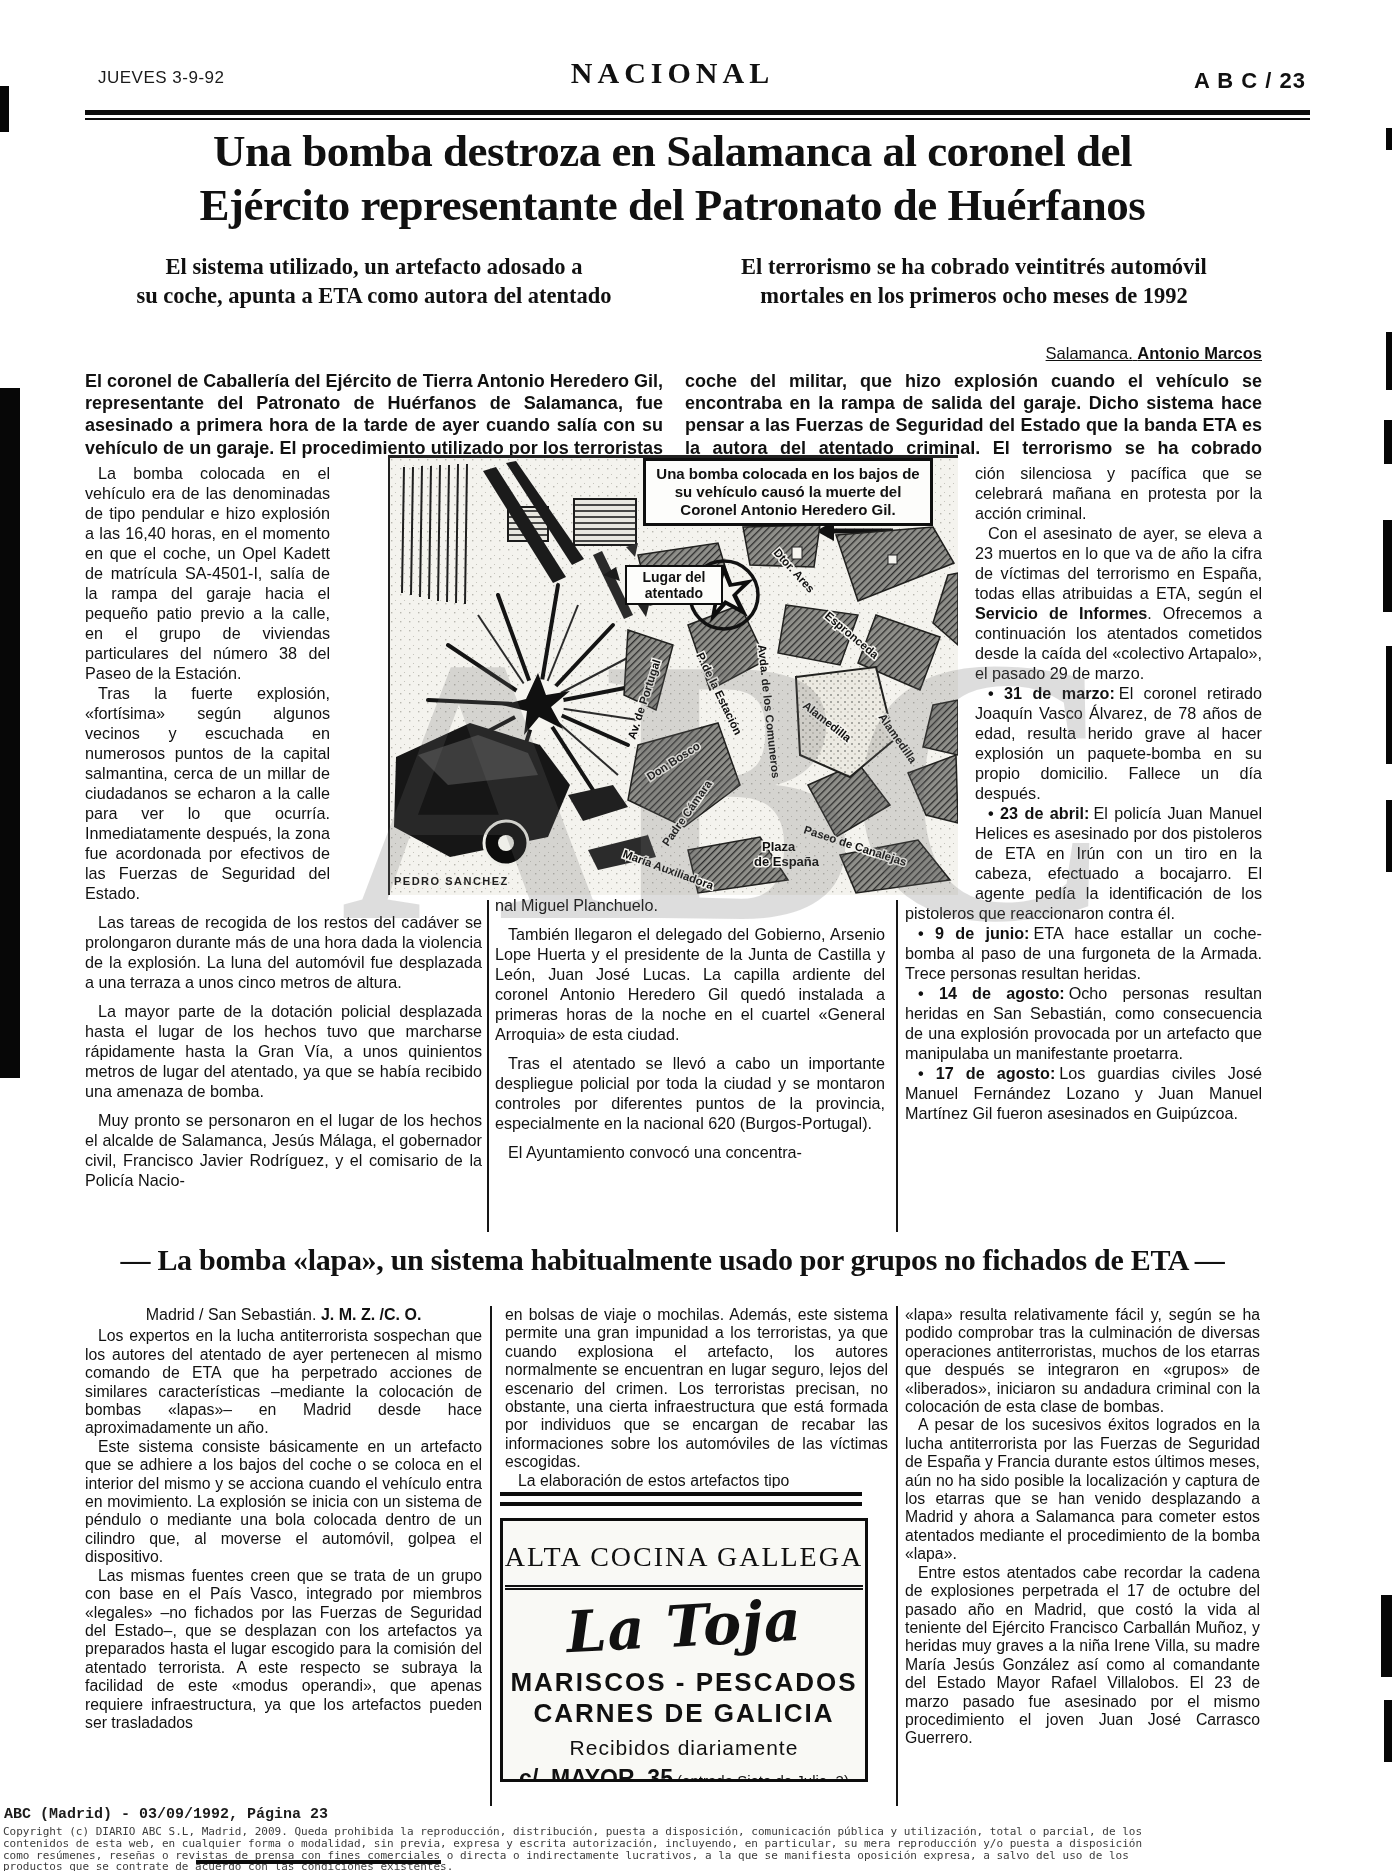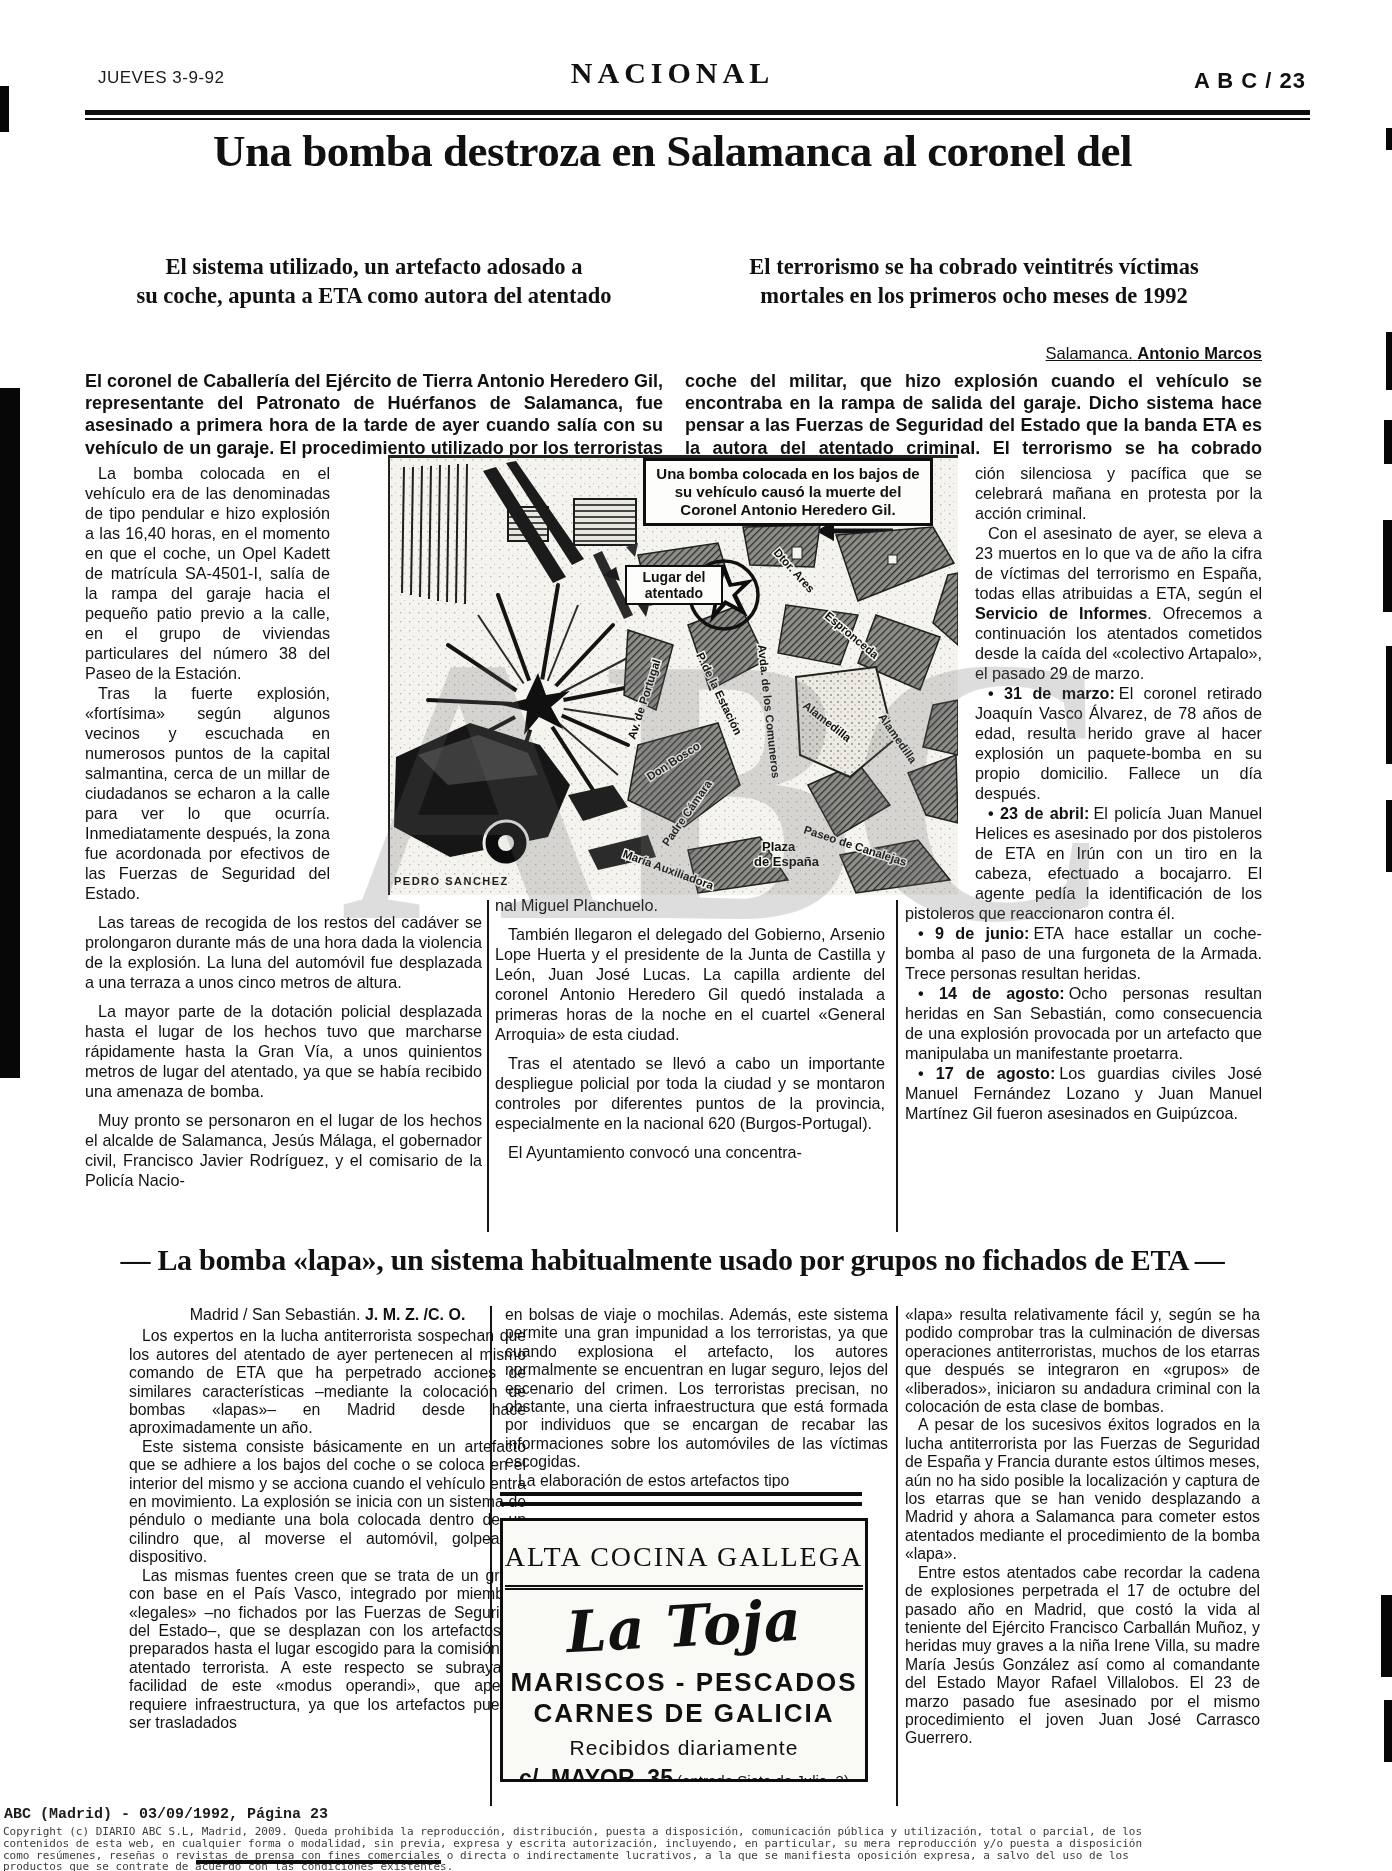--- a/index.html
+++ b/index.html
@@ -45,21 +45,21 @@
   .figure{top:455px;left:388px;width:570px;height:440px;}
   .figcap{position:absolute;left:255px;top:3px;width:272px;background:#fdfdfb;border:3px solid #0e0e0e;
       padding:4px 6px;font-size:15px;line-height:18px;font-weight:bold;text-align:center;}
   .figmark{position:absolute;left:237px;top:110px;width:88px;background:#fdfdfb;border:2px solid #0e0e0e;
       padding:2px 3px;font-size:14px;line-height:16px;font-weight:bold;text-align:center;}
   .figcredit{position:absolute;left:6px;top:420px;font-size:11px;font-weight:bold;letter-spacing:1.5px;color:#222;}
   .sec2-head{top:1243px;left:85px;width:1175px;text-align:center;font-family:"Liberation Serif",serif;
       font-weight:bold;font-size:30px;letter-spacing:-.3px;}
   .bcol{font-size:15.8px;line-height:18.4px;text-align:justify;overflow:hidden;}
   .bcol p{margin:0;}
-  .bc1{top:1306px;left:85px;width:397px;height:502px;margin-left:44px;}
+  .bc1{top:1306px;left:85px;width:397px;height:502px;}
   .bc2{top:1306px;left:505px;width:383px;height:182px;}
   .bc3{top:1306px;left:905px;width:355px;height:502px;}
   .sec2-byline{text-align:center;font-size:16px;margin-bottom:3px;text-indent:0 !important;}
   .sec2-byline .bold{font-weight:bold;}
   
   .ad-rule{left:500px;width:362px;height:4px;background:#0d0d0d;}
   .adr1{top:1492px;} .adr2{top:1502px;}
   .adbox{top:1518px;left:500px;width:362px;height:258px;border:3px solid #0d0d0d;background:#f9f9f5;
       text-align:center;overflow:hidden;}
   .ad-title{display:inline-block;margin-top:20px;font-family:"Liberation Serif",serif;font-size:28px;
@@ -101,28 +101,29 @@
   <div class="abs art" style="left:1384px;top:1700px;width:8px;height:62px;"></div>
 
   <div class="abs hdr-date">JUEVES 3-9-92</div>
   <div class="abs hdr-section">NACIONAL</div>
   <div class="abs hdr-page">A B C / 23</div>
   <div class="abs hdr-rule"></div>
   <div class="abs hdr-rule2"></div>
 
   <div class="abs headline">
     <div>Una bomba destroza en Salamanca al coronel del</div>
+    <div>Ejército representante del Patronato de Huérfanos</div>
   </div>
 
   <div class="abs subhead sh-l">
     <div>El sistema utilizado, un artefacto adosado a</div>
     <div>su coche, apunta a ETA como autora del atentado</div>
   </div>
   <div class="abs subhead sh-r">
-    <div>El terrorismo se ha cobrado veintitrés víctimas</div>
+    <div>El terrorismo se ha cobrado veintitrés automóvil</div>
     <div>mortales en los primeros ocho meses de 1992</div>
   </div>
 
   <div class="abs byline-top">
     <span>Salamanca.</span>
     <span class="bold">Antonio Marcos</span>
   </div>
 
   <div class="abs lead lead-l">El coronel de Caballería del Ejército de Tierra Antonio Heredero Gil, representante del Patronato de Huérfanos de Salamanca, fue asesinado a primera hora de la tarde de ayer cuando salía con su vehículo de un garaje. El procedimiento utilizado por los terroristas para el atentado fue una bomba pendular colocada debajo del</div>
   <div class="abs lead lead-r">coche del militar, que hizo explosión cuando el vehículo se encontraba en la rampa de salida del garaje. Dicho sistema hace pensar a las Fuerzas de Seguridad del Estado que la banda ETA es la autora del atentado criminal. El terrorismo se ha cobrado veintitrés víctimas mortales en los primeros ocho meses del año.</div>

